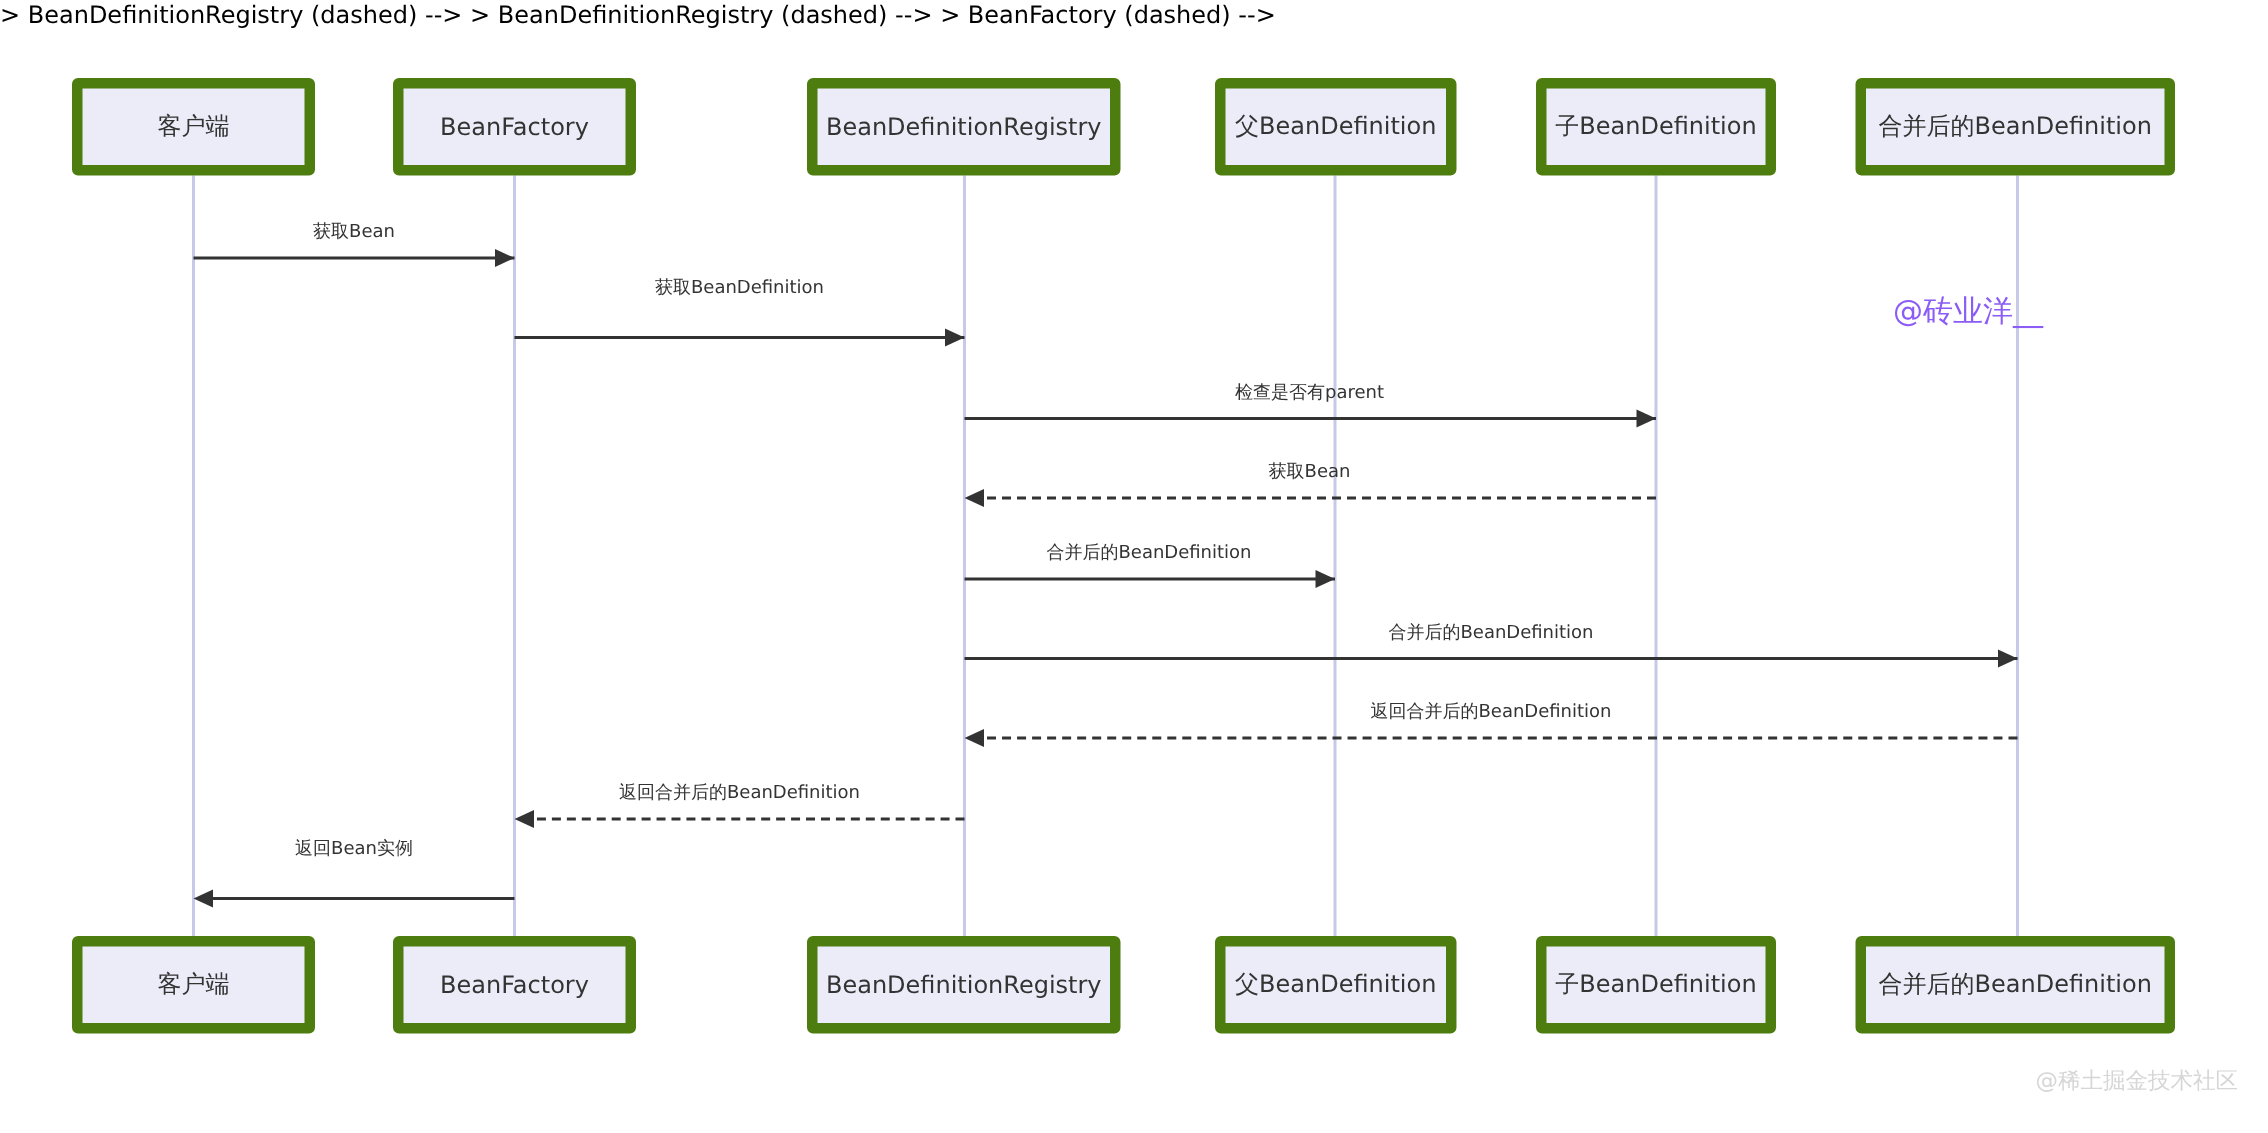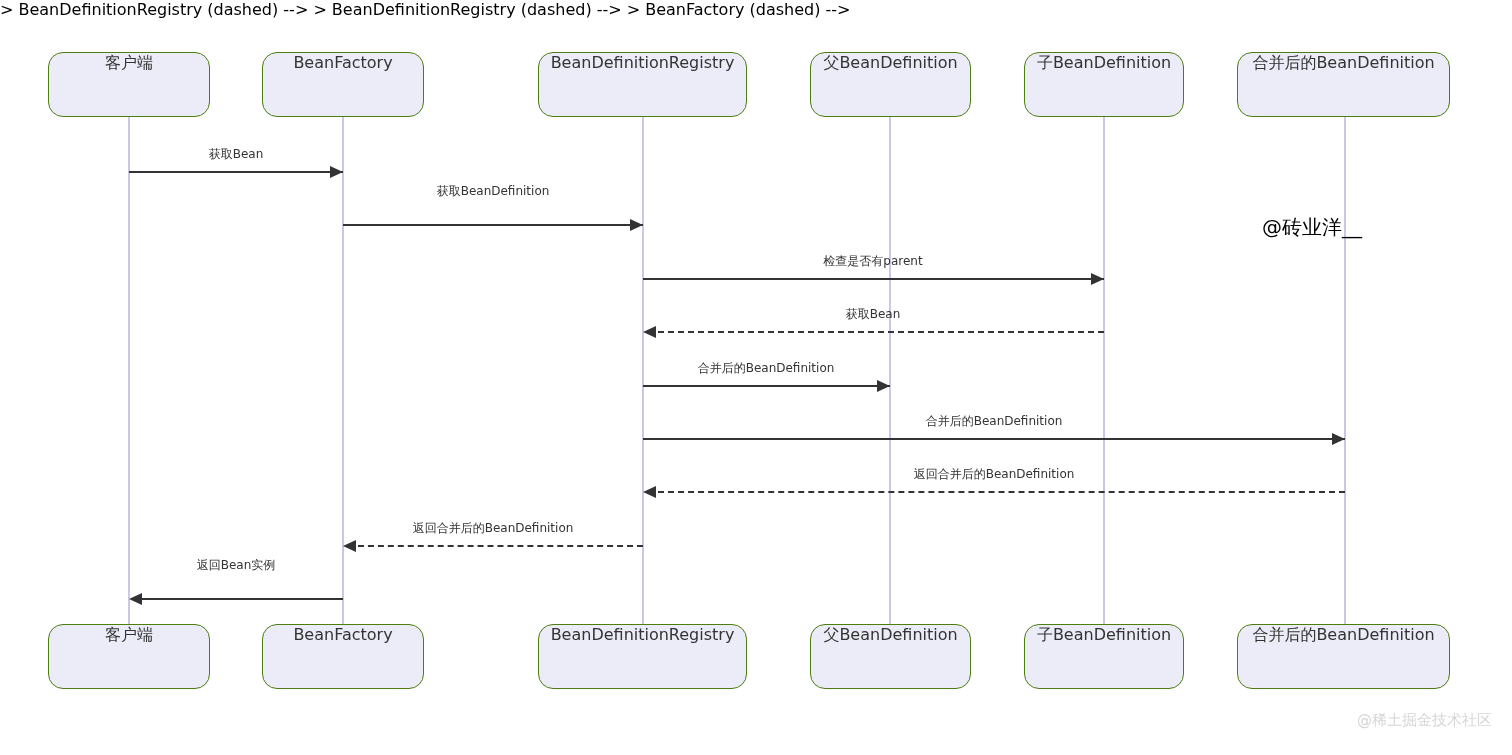--- a/index.html
+++ b/index.html
@@ -2,39 +2,39 @@
 <html><head>
 <meta charset="utf-8">
 <style>
   html,body{margin:0;padding:0;background:#fff;}
   #canvas{
     position:relative;width:1512px;height:755px;background:#ffffff;overflow:hidden;
     font-family:"DejaVu Sans","Liberation Sans",sans-serif;
   }
   .box{
     position:absolute;top:52px;height:65px;box-sizing:border-box;
-    background:#ECECF9;border:1px solid #4d7c0f;border-radius:15px;
-    display:flex;align-items:flex-start;justify-content:center;
+    background:#ECECF9;border:7px solid #4d7c0f;border-radius:4px;
+    display:flex;align-items:center;justify-content:center;
     font-size:16px;color:#333;white-space:nowrap;
   }
   .box.bottom{top:624px;}
   .ll{position:absolute;top:117px;height:507px;width:2px;background:#C8C8E8;}
   .lbl{
     position:absolute;transform:translateX(-50%);
     font-size:12px;color:#333;white-space:nowrap;line-height:20px;
   }
   .ln{position:absolute;height:0;}
   .ln.solid{border-top:2px solid #333;}
   .ln.dash{border-top:2px dashed #333;}
   .hd{position:absolute;width:0;height:0;border-top:6px solid transparent;border-bottom:6px solid transparent;}
   .hd.r{border-left:13px solid #333;}
   .hd.l{border-right:13px solid #333;}
   .wm-author{
     position:absolute;left:1262px;top:194px;font-size:20px;font-weight:500;
-    color:#000000;white-space:nowrap;margin-top:20px;
+    color:#8b5cf6;white-space:nowrap;
   }
   .wm-community{
     position:absolute;right:20px;top:711px;font-size:15px;
     color:#D6D6D6;white-space:nowrap;
   }
 </style>
 </head>
 <body>
 
 <div id="canvas">

